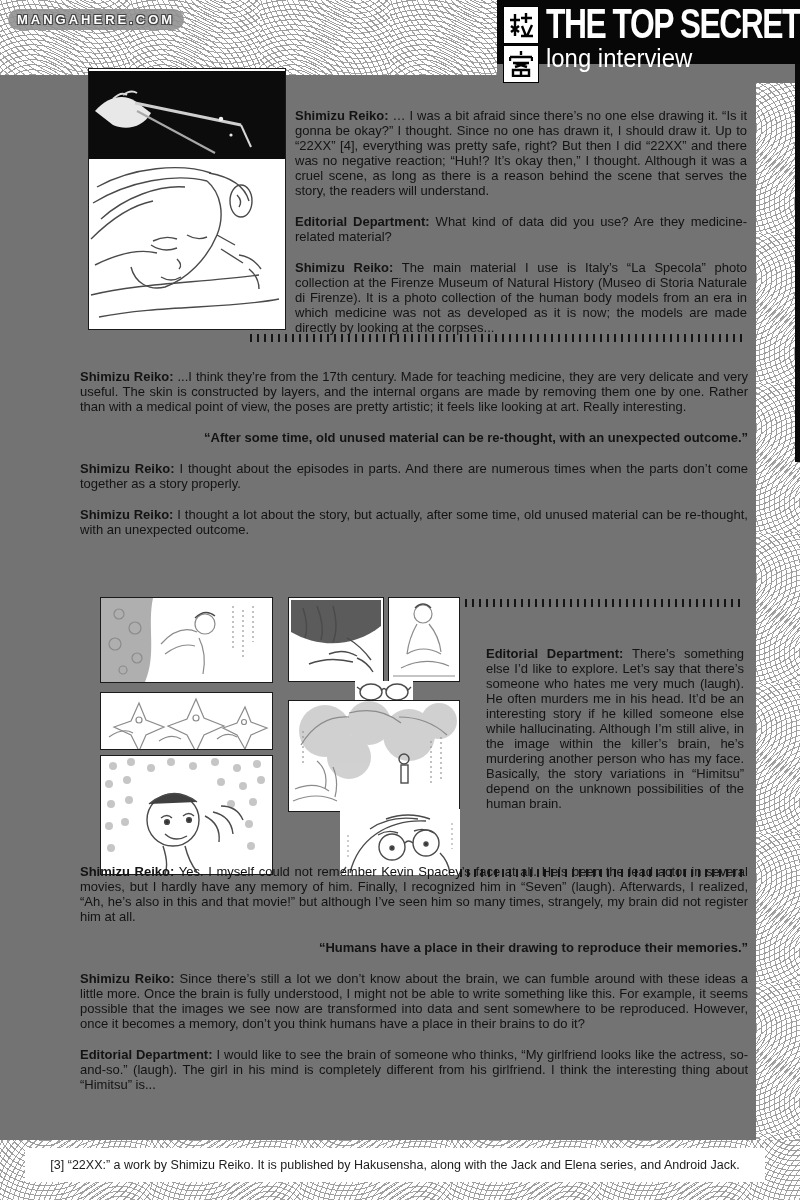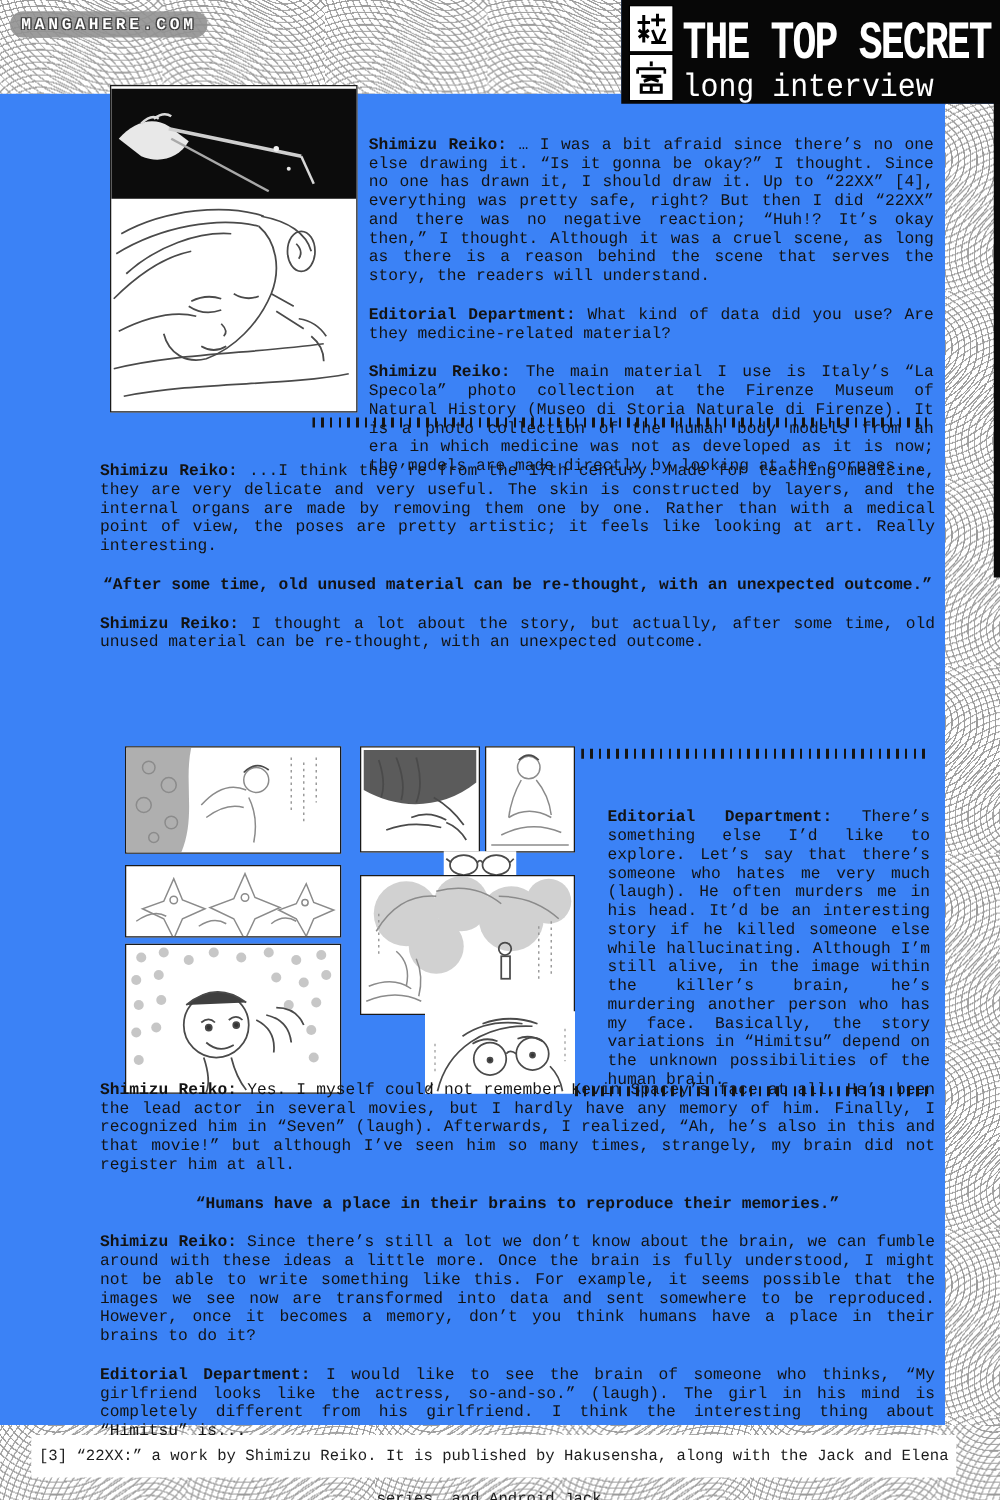--- a/index.html
+++ b/index.html
@@ -1,48 +1,48 @@
 <!DOCTYPE html>
 <html><head>
 <meta charset="utf-8">
 <style>
   html,body{margin:0;padding:0;background:#e9e9e9;}
-  .page{position:relative;width:800px;height:1200px;background:#3b82f6;overflow:hidden;
-        font-family:Liberation Mono, monospace;color:#131313;}
+  .page{position:relative;width:800px;height:1200px;background:#737373;overflow:hidden;
+        font-family:Liberation Sans, sans-serif;color:#131313;}
   
   .fanV{background-color:#fff;background-image:
       repeating-radial-gradient(circle at 25% 135%, #9c9c9c 0 1px, rgba(255,255,255,0) 1px 5px),
       repeating-radial-gradient(circle at 75% -35%, #a6a6a6 0 1px, rgba(255,255,255,0) 1px 5px);
       background-size:130px 78px;}
   .fanB{background-color:#fff;background-image:
       repeating-radial-gradient(circle at 30% -40%, #9c9c9c 0 1px, rgba(255,255,255,0) 1px 5px),
       repeating-radial-gradient(circle at 80% 140%, #a6a6a6 0 1px, rgba(255,255,255,0) 1px 5px);
       background-size:150px 62px;}
   .fanH{background-color:#fff;background-image:
       repeating-radial-gradient(circle at -45% 30%, #9c9c9c 0 1px, rgba(255,255,255,0) 1px 5px),
       repeating-radial-gradient(circle at 145% 80%, #a6a6a6 0 1px, rgba(255,255,255,0) 1px 5px);
       background-size:44px 150px;}
   .abs{position:absolute;}
   .logo{left:8px;top:9px;font-weight:bold;font-size:13px;letter-spacing:3px;color:#fff;
         background:rgba(145,145,145,.9);border-radius:12px;padding:3px 9px;
         text-shadow:1px 1px 0 #444,-1px -1px 0 #444,1px -1px 0 #444,-1px 1px 0 #444;}
-  .banner{left:497px;top:0;width:303px;height:83px;background:#070707;display:flex;align-items:flex-end;}
+  .banner{left:497px;top:0;width:303px;height:64px;background:#070707;display:flex;align-items:flex-start;}
   .kcol{display:flex;flex-direction:column;margin:7px 4px 0 7px;}
   .kbox{width:30px;height:32px;background:#fff;border:2px solid #fff;outline:1px solid #000;
         display:flex;align-items:center;justify-content:center;margin-bottom:3px;}
   .ttl-wrap{margin:2px 0 0 4px;color:#fff;white-space:nowrap;}
   .ttl{font-size:43px;font-weight:bold;letter-spacing:-2px;line-height:42px;
        display:inline-block;transform:scaleX(.74);transform-origin:left top;}
   .sub{font-size:26px;line-height:26px;display:inline-block;transform:scaleX(.92);transform-origin:left top;margin-top:1px;}
   .blackedge{left:795px;top:0;width:5px;height:462px;background:#0a0a0a;}
   .dots{height:8px;background-image:repeating-linear-gradient(90deg,#151515 0 2px,transparent 2px 7px);}
   .txt{font-size:13px;line-height:15px;text-align:justify;}
   .txt p{margin:16px 0 13px;}
   .spk{font-weight:bold;}
-  .quote{font-weight:bold;text-align:center;}
+  .quote{font-weight:bold;text-align:right;}
   .frame{border:1px solid #1a1a1a;background:#fff;box-sizing:border-box;}
   .panel{position:absolute;border:1px solid #1a1a1a;background:#fff;box-sizing:border-box;overflow:hidden;}
   .loose{position:absolute;background:#fff;overflow:hidden;}
   svg .s{stroke:#8b8b8b;fill:none;stroke-width:1.2px;}
   svg .d{stroke:#4a4a4a;fill:none;stroke-width:1.4px;}
   .band{left:25px;top:1148px;width:740px;height:34px;background:#fff;z-index:5;
         font-size:12.5px;line-height:34px;text-align:center;color:#1d1d1d;}
 </style>
 </head>
 <body>
@@ -120,20 +120,21 @@
     <p><b class="spk">Shimizu Reiko:</b> <span>… I was a bit afraid since there’s no one else drawing it. “Is it gonna be okay?” I thought. Since no one has drawn it, I should draw it. Up to “22XX” [4], everything was pretty safe, right? But then I did “22XX” and there was no negative reaction; “Huh!? It’s okay then,” I thought. Although it was a cruel scene, as long as there is a reason behind the scene that serves the story, the readers will understand.</span></p>
     <p><b class="spk">Editorial Department:</b> <span>What kind of data did you use? Are they medicine-related material?</span></p>
     <p><b class="spk">Shimizu Reiko:</b> <span>The main material I use is Italy’s “La Specola” photo collection at the Firenze Museum of Natural History (Museo di Storia Naturale di Firenze). It is a photo collection of the human body models from an era in which medicine was not as developed as it is now; the models are made directly by looking at the corpses...</span></p>
   </div>
 
   <div class="abs dots" style="left:250px;top:334px;width:492px;"></div>
 
   <div class="abs txt" style="left:80px;top:353px;width:668px;">
     <p><b class="spk">Shimizu Reiko:</b> <span>...I think they’re from the 17th century. Made for teaching medicine, they are very delicate and very useful. The skin is constructed by layers, and the internal organs are made by removing them one by one. Rather than with a medical point of view, the poses are pretty artistic; it feels like looking at art. Really interesting.</span></p>
     <p class="quote">“After some time, old unused material can be re-thought, with an unexpected outcome.”</p>
+    <p><b class="spk">Shimizu Reiko:</b> <span>I thought about the episodes in parts. And there are numerous times when the parts don’t come together as a story properly.</span></p>
     <p><b class="spk">Shimizu Reiko:</b> <span>I thought a lot about the story, but actually, after some time, old unused material can be re-thought, with an unexpected outcome.</span></p>
   </div>
 
   <div class="abs" style="left:100px;top:597px;width:360px;height:278px;">
     <div class="panel" style="left:0;top:0;width:173px;height:86px;">
       <svg width="171" height="84" viewBox="0 0 171 84">
         <path d="M0,0 h52 c-6,28 4,56 -8,84 H0 Z" fill="#6d6d6d" opacity=".55"></path>
         <g class="s">
           <circle cx="18" cy="16" r="5"></circle>
             <circle cx="34" cy="30" r="6"></circle>
@@ -280,20 +281,20 @@
   <div class="abs dots" style="left:465px;top:599px;width:277px;"></div>
 
   <div class="abs txt" style="left:486px;top:630px;width:258px;">
     <p><b class="spk">Editorial Department:</b> <span>There’s something else I’d like to explore. Let’s say that there’s someone who hates me very much (laugh). He often murders me in his head. It’d be an interesting story if he killed someone else while hallucinating. Although I’m still alive, in the image within the killer’s brain, he’s murdering another person who has my face. Basically, the story variations in “Himitsu” depend on the unknown possibilities of the human brain.</span></p>
   </div>
 
   <div class="abs dots" style="left:460px;top:869px;width:285px;"></div>
 
   <div class="abs txt" style="left:80px;top:848px;width:668px;">
     <p><b class="spk">Shimizu Reiko:</b> <span>Yes. I myself could not remember Kevin Spacey’s face at all. He’s been the lead actor in several movies, but I hardly have any memory of him. Finally, I recognized him in “Seven” (laugh). Afterwards, I realized, “Ah, he’s also in this and that movie!” but although I’ve seen him so many times, strangely, my brain did not register him at all.</span></p>
-    <p class="quote">“Humans have a place in their brains to reproduce their memories.”</p>
+    <p class="quote">“Humans have a place in their drawing to reproduce their memories.”</p>
     <p><b class="spk">Shimizu Reiko:</b> <span>Since there’s still a lot we don’t know about the brain, we can fumble around with these ideas a little more. Once the brain is fully understood, I might not be able to write something like this. For example, it seems possible that the images we see now are transformed into data and sent somewhere to be reproduced. However, once it becomes a memory, don’t you think humans have a place in their brains to do it?</span></p>
     <p><b class="spk">Editorial Department:</b> <span>I would like to see the brain of someone who thinks, “My girlfriend looks like the actress, so-and-so.” (laugh). The girl in his mind is completely different from his girlfriend. I think the interesting thing about “Himitsu” is...</span></p>
   </div>
 
   <div class="abs band">[3] “22XX:” a work by Shimizu Reiko. It is published by Hakusensha, along with the Jack and Elena series, and Android Jack.</div>
 
 </div>
 
 </body></html>

